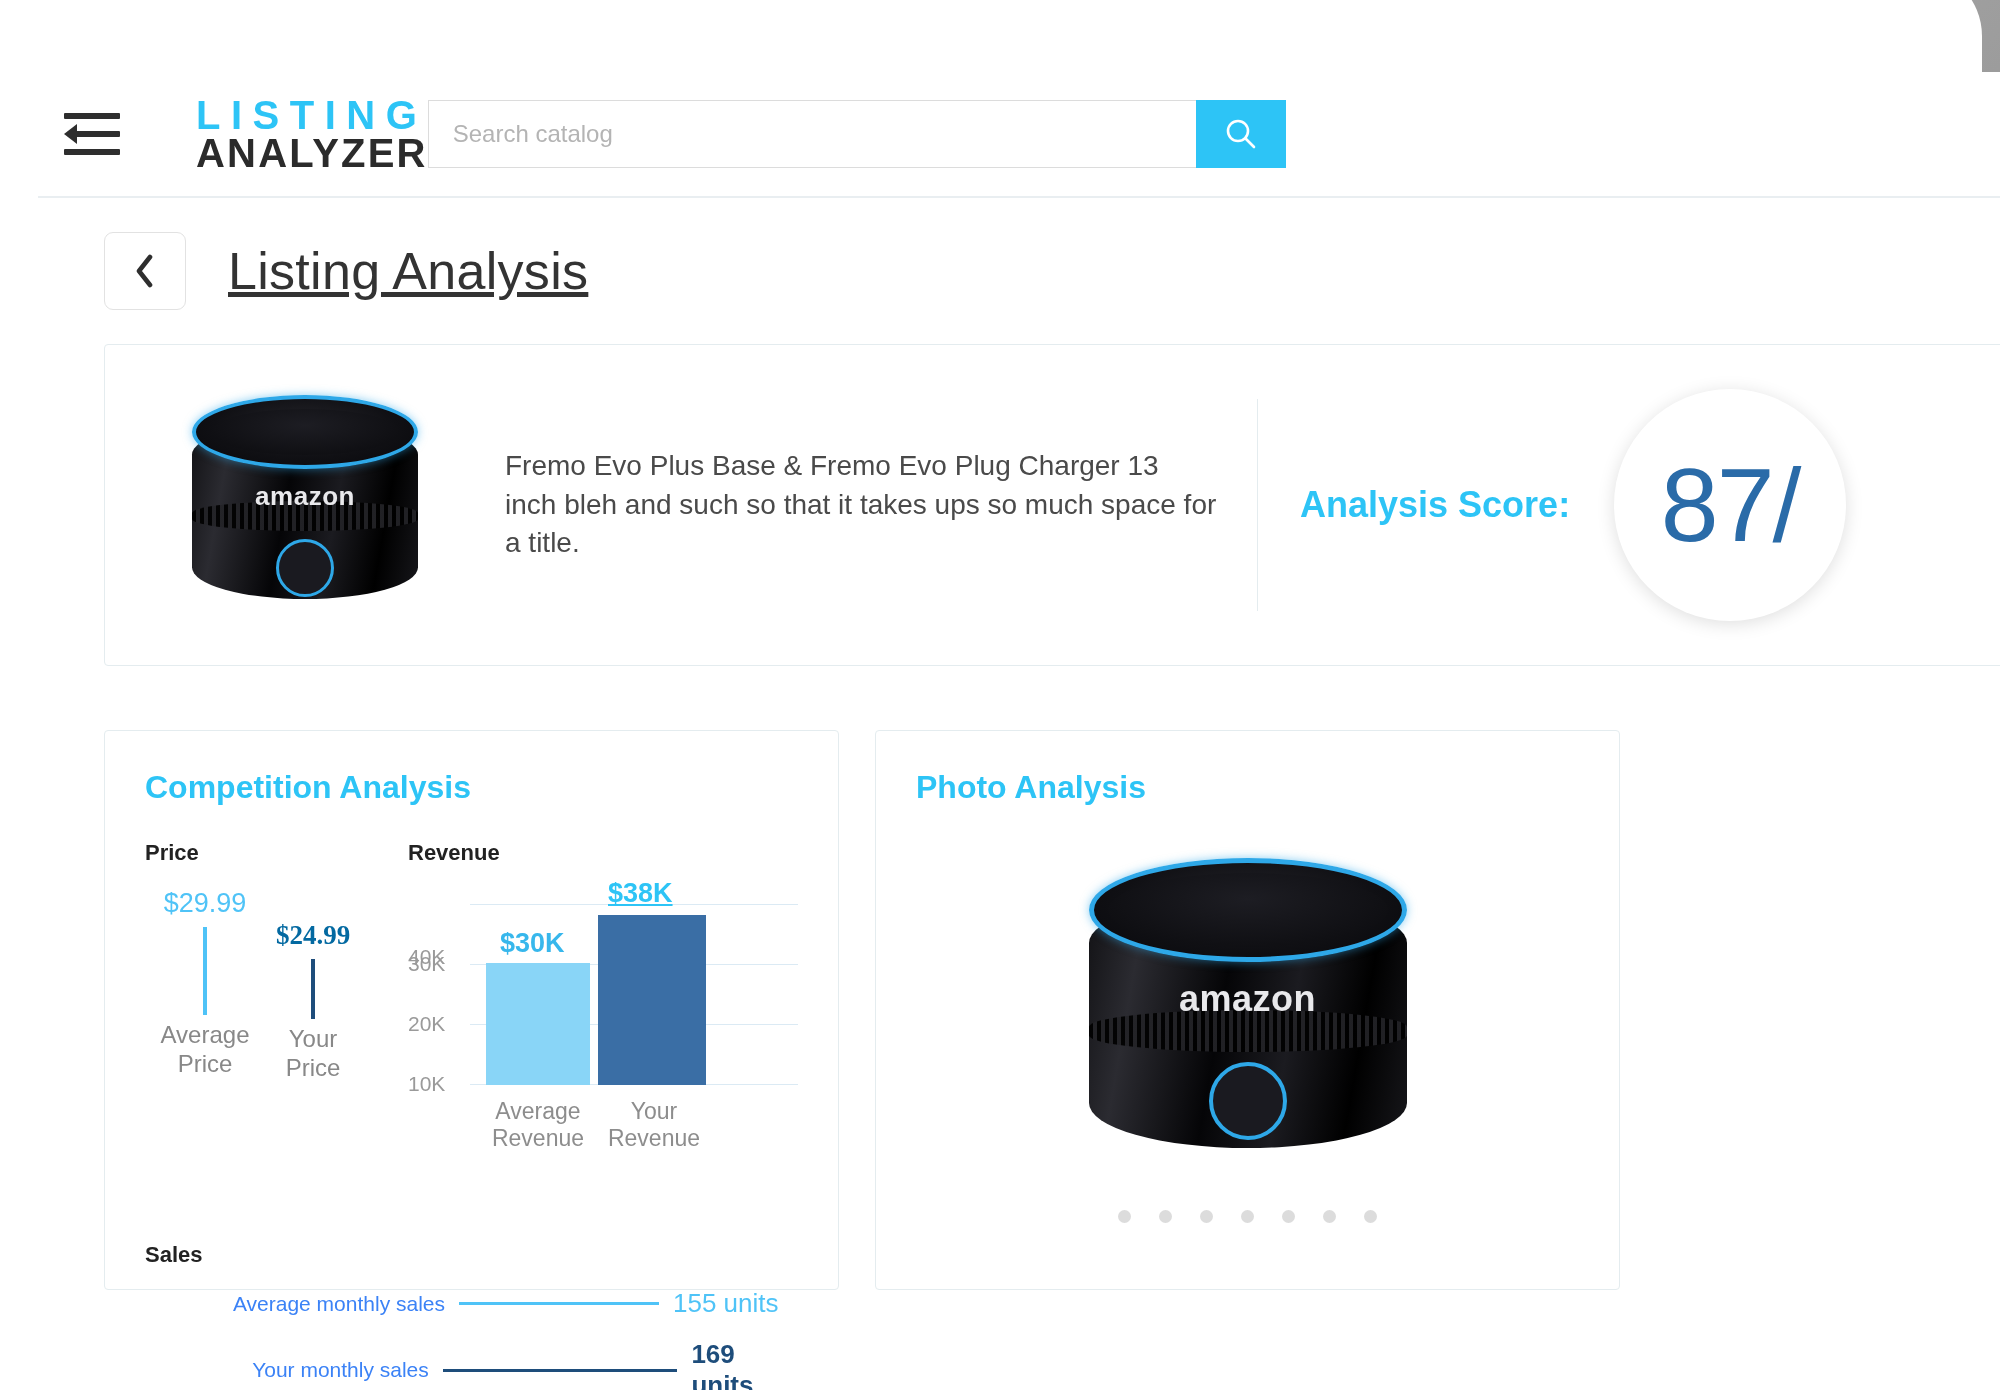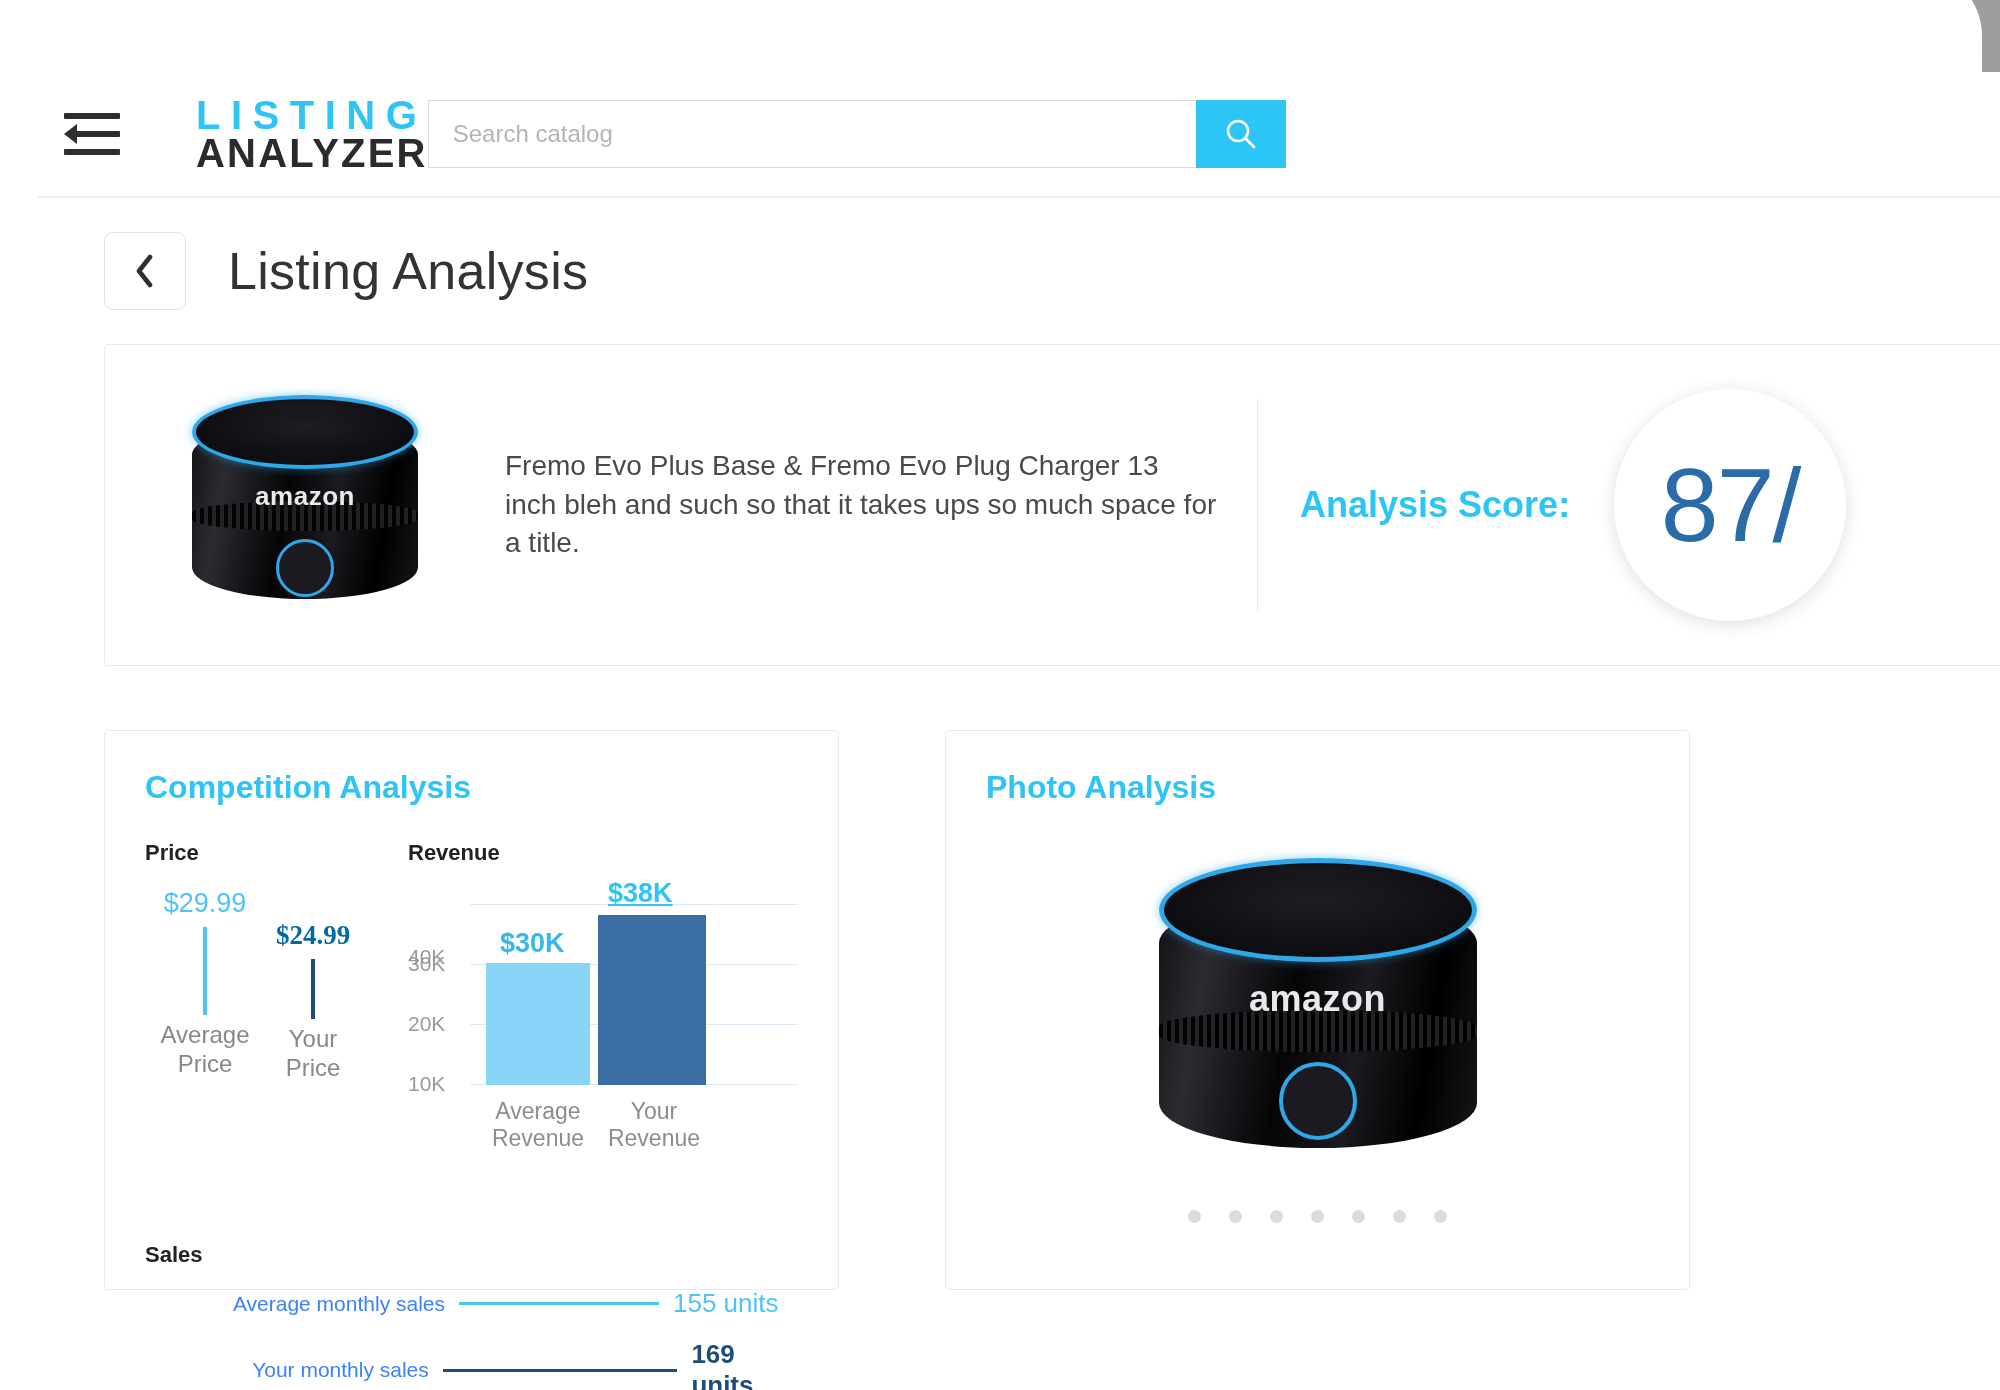--- a/index.html
+++ b/index.html
@@ -119,20 +119,21 @@
     display: flex; align-items: center; justify-content: center;
     cursor: pointer;
   }
   #back-button svg { display: block; }
   #page-title {
     margin-left: 42px;
     font-size: 52px;
     font-weight: 400;
     color: #333333;
     letter-spacing: .3px;
+    text-decoration: underline;
   }
 
   
   #product-card {
     margin: 10px 0 0 66px;
     width: 1934px;
     height: 322px;
     border: 1px solid #e4ecef;
     border-radius: 4px;
     background: #fff;
@@ -218,21 +219,21 @@
   }
   #score-value {
     font-size: 104px; color: #2a6ba8; font-weight: 400;
     white-space: nowrap; letter-spacing: -2px;
   }
 
   
   #cards-row {
     margin: 64px 0 0 66px;
     display: flex;
-    gap: 106px;
+    gap: 36px;
     height: 560px;
     align-items: center;
   }
   .panel {
     border: 1px solid #e4ecef;
     border-radius: 4px;
     background: #fff;
     padding: 38px 40px 0 40px;
   }
   .panel-title {

